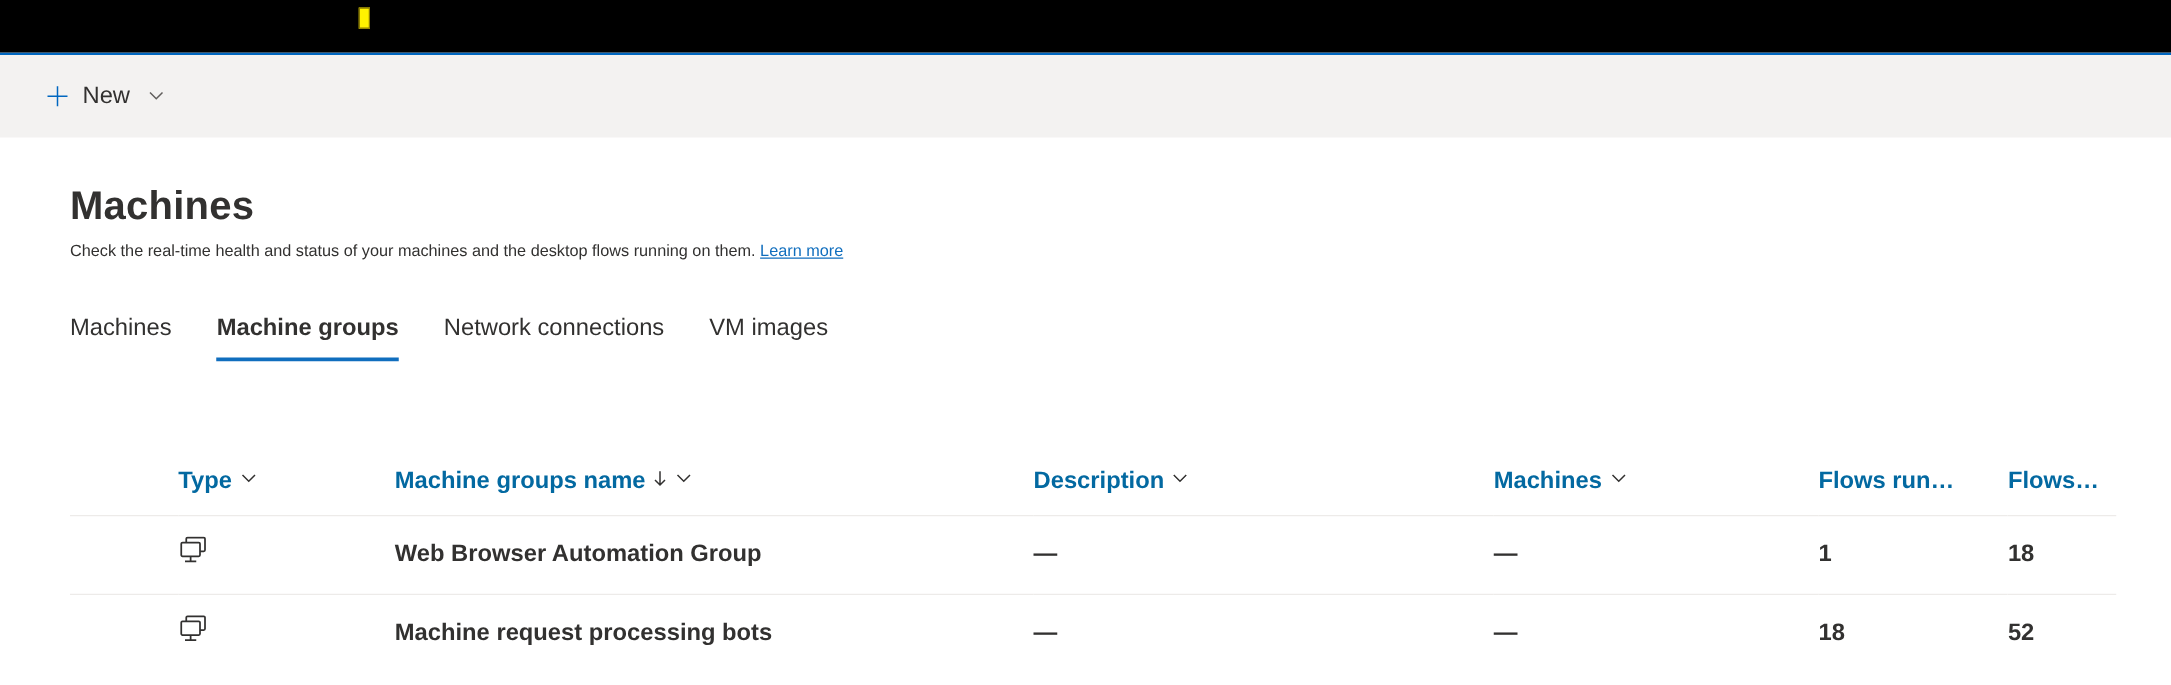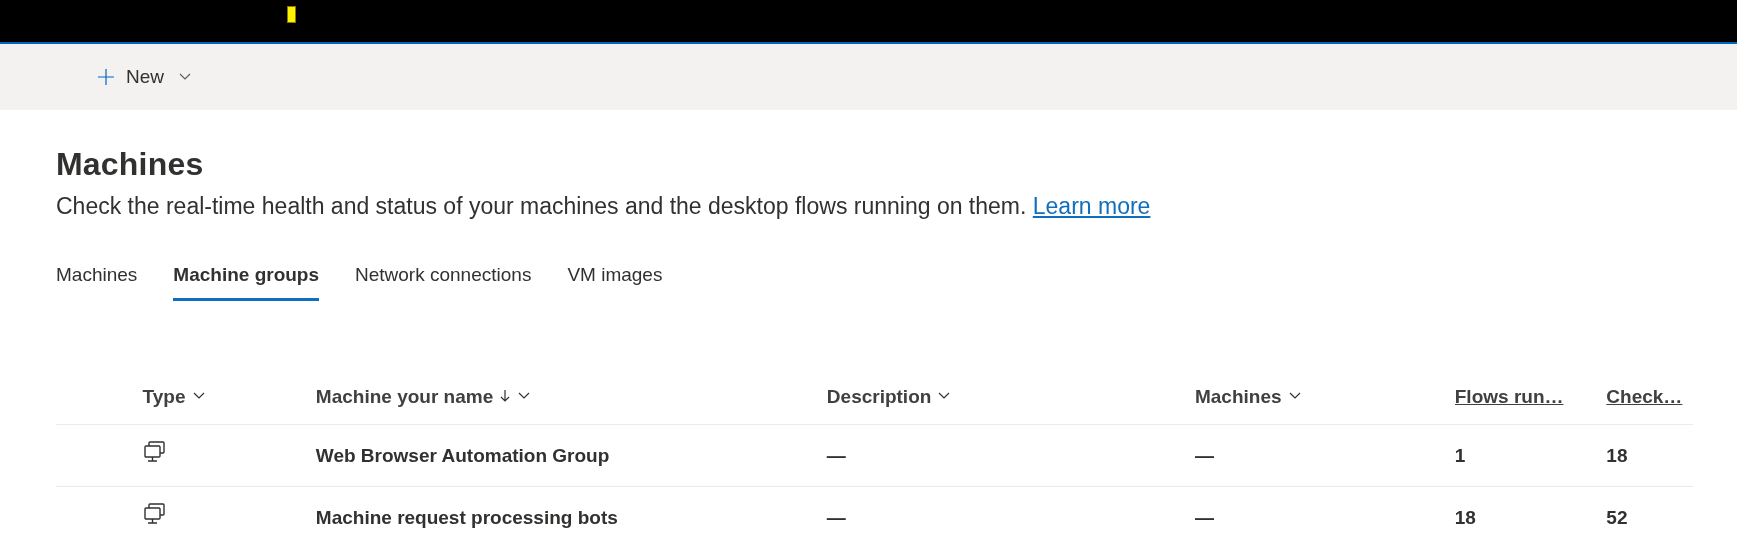--- a/index.html
+++ b/index.html
@@ -1,35 +1,35 @@
 <!DOCTYPE html>
 <html><head>
 <meta charset="utf-8">
 <style>
   * { box-sizing: border-box; margin: 0; padding: 0; }
   html, body { width: 1737px; font-family: "Segoe UI", "Segoe UI Web", Arial, sans-serif; color: #323130; background: #fff; }
   .topbar { height: 42px; background: #000; position: relative; }
   .cursor-dot { position: absolute; left: 287px; top: 6px; width: 9px; height: 17px; background: #fff200; border: 1px solid #8a7b00; }
   .blue-line { height: 2px; background: #0067c0; }
-  .toolbar { height: 66px; background: #f3f2f1; display: flex; align-items: center; padding-left: 88px; }
+  .toolbar { height: 66px; background: #f3f2f1; display: flex; align-items: center; padding-left: 28px; }
   .cmd-btn { display: inline-flex; align-items: center; gap: 10px; height: 40px; padding: 0 8px; cursor: pointer; }
   .cmd-btn .plus-icon svg { display: block; }
   .cmd-btn .label { font-size: 19px; color: #323130; }
   .chev-icon svg { display: block; margin-left: 4px; }
   .content { padding: 36px 44px 0 56px; }
   h1.title { font-size: 32px; font-weight: 600; letter-spacing: .2px; margin-bottom: 10px; }
-  p.subtitle { font-size: 23px; color: #323130; margin-bottom: 36px; }
+  p.subtitle { font-size: 13px; color: #323130; margin-bottom: 36px; }
   p.subtitle a { color: #106ebe; text-decoration: underline; }
   .tabs { display: flex; gap: 36px; border-bottom: 0; margin-bottom: 0; }
   .tab { font-size: 19px; padding: 8px 0 12px 0; cursor: pointer; color: #323130; }
   .tab.active { font-weight: 600; border-bottom: 3px solid #106ebe; margin-bottom: -3px; }
   .table-wrap { margin-top: 72px; }
   table { width: 100%; border-collapse: collapse; table-layout: fixed; }
   th, td { text-align: left; font-size: 19px; font-weight: 700; padding: 16px 0; }
-  thead th { color: #404040; font-weight: 600; text-decoration: underline; }
+  thead th { color: #0369a1; font-weight: 600; }
   thead th .hdr { display: inline-flex; align-items: center; gap: 6px; }
   tbody tr { border-top: 1px solid #edebe9; }
   .col-spacer { width: 80px; }
   .col-type { width: 160px; }
   .col-name { width: 472px; }
   .col-desc { width: 340px; }
   .col-mach { width: 240px; }
   .col-flowsrun { width: 140px; }
   .col-flowsq { width: 80px; }
   .mg-icon { display:inline-block; }
@@ -89,21 +89,21 @@
           <th>
             <span class="hdr">
                 <span>Type</span>
             <span><svg width="14" height="14" viewBox="0 0 14 14">
                     <path d="M2 4l5 5 5-5" stroke="#323130" stroke-width="1.2" fill="none"></path>
                   </svg></span>
               </span>
           </th>
           <th>
             <span class="hdr">
-                <span>Machine your name</span>
+                <span>Machine groups name</span>
             <span><svg width="12" height="14" viewBox="0 0 12 14">
                     <path d="M6 1v11M2 8l4 4 4-4" stroke="#323130" stroke-width="1.2" fill="none"></path>
                   </svg></span>
             <span><svg width="14" height="14" viewBox="0 0 14 14">
                     <path d="M2 4l5 5 5-5" stroke="#323130" stroke-width="1.2" fill="none"></path>
                   </svg></span>
               </span>
           </th>
           <th>
             <span class="hdr">
@@ -118,21 +118,21 @@
                 <span>Machines</span>
             <span><svg width="14" height="14" viewBox="0 0 14 14">
                     <path d="M2 4l5 5 5-5" stroke="#323130" stroke-width="1.2" fill="none"></path>
                   </svg></span>
               </span>
           </th>
           <th>
               <span class="clip">Flows run…</span>
             </th>
           <th>
-              <span class="clip">Check…</span>
+              <span class="clip">Flows…</span>
             </th>
         </tr>
       </thead>
       <tbody id="tbody">
           <tr>
             <td></td>
             <td><span class="mg-icon"><svg width="26" height="24" viewBox="0 0 26 24">
                   <rect x="6" y="1" width="15" height="11" rx="1" fill="none" stroke="#323130" stroke-width="1.4"></rect>
                   <rect x="2" y="5" width="15" height="11" rx="1" fill="#fff" stroke="#323130" stroke-width="1.4"></rect>
                   <path d="M9.5 16v4M5 20h9" stroke="#323130" stroke-width="1.4" fill="none"></path>

